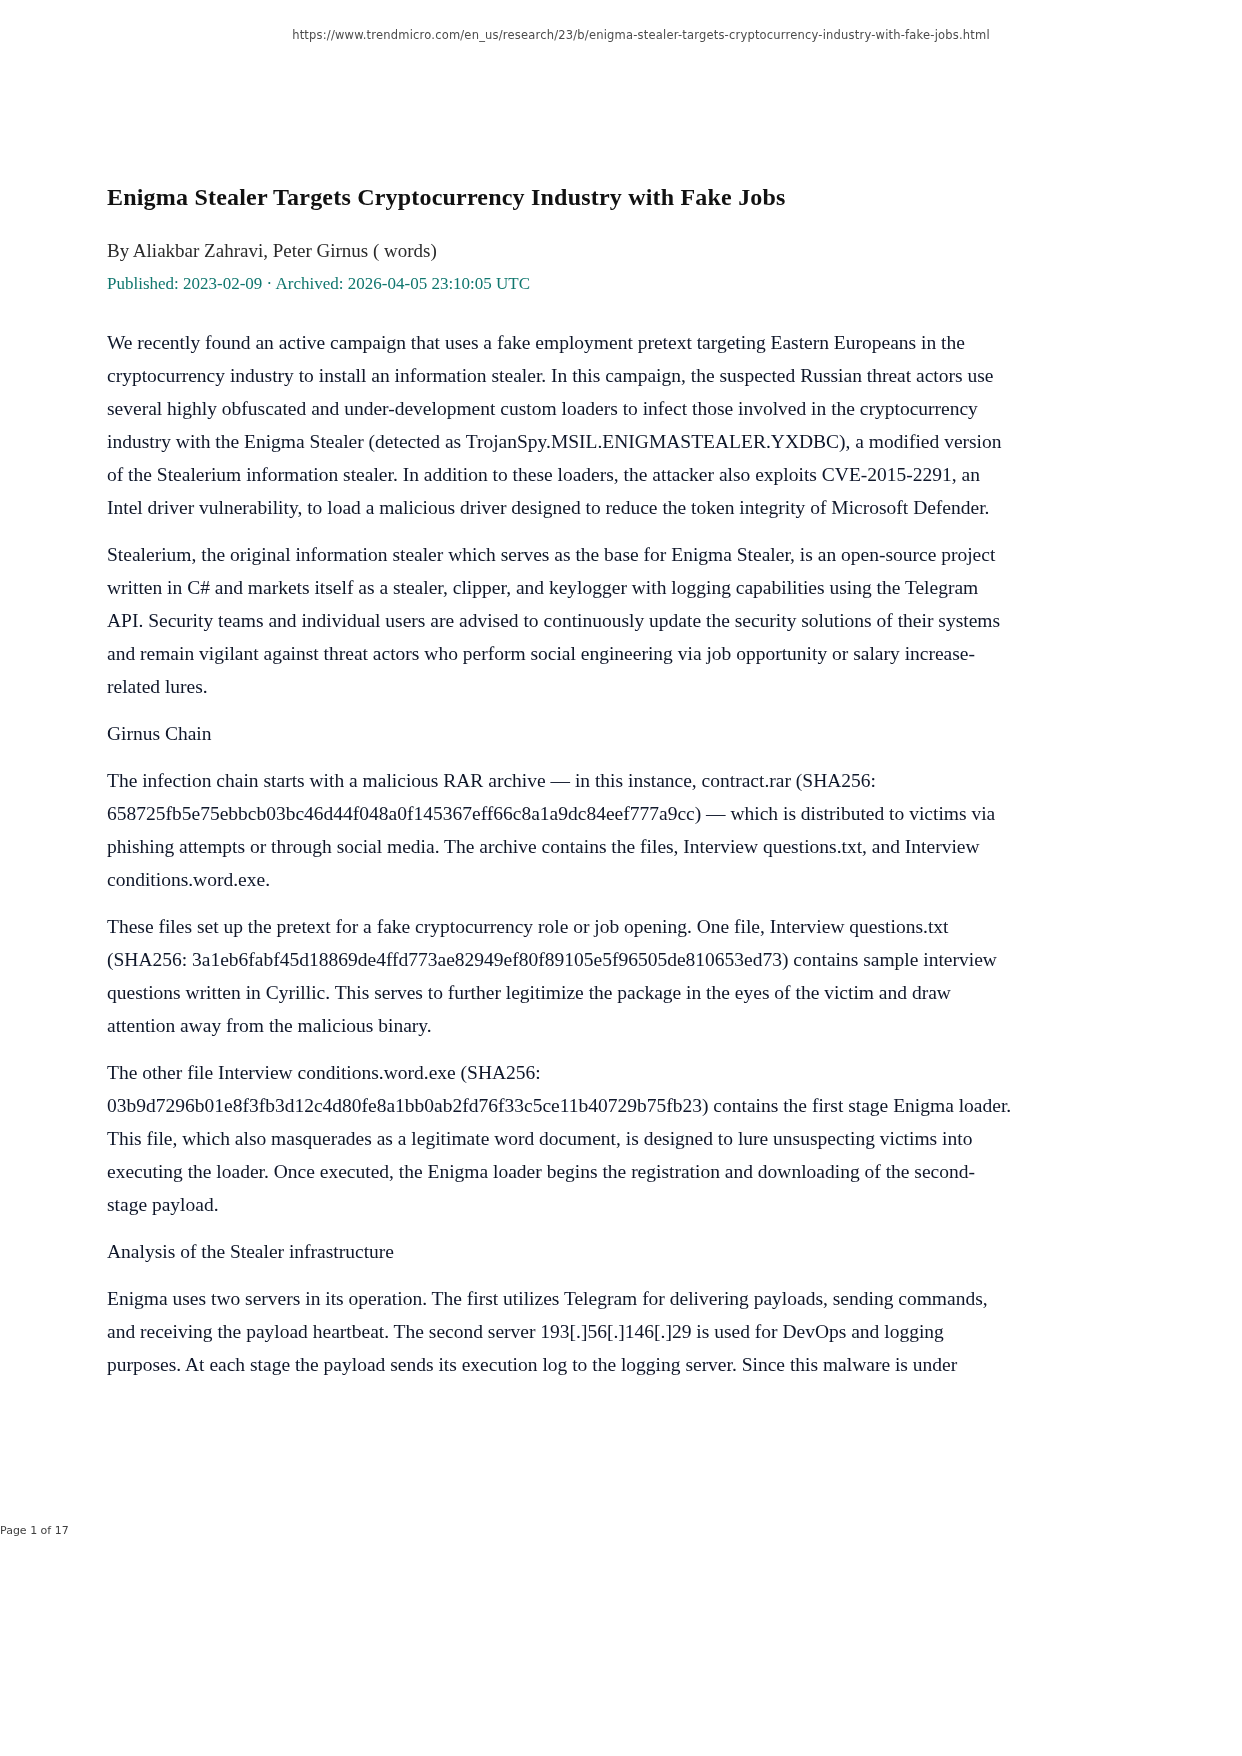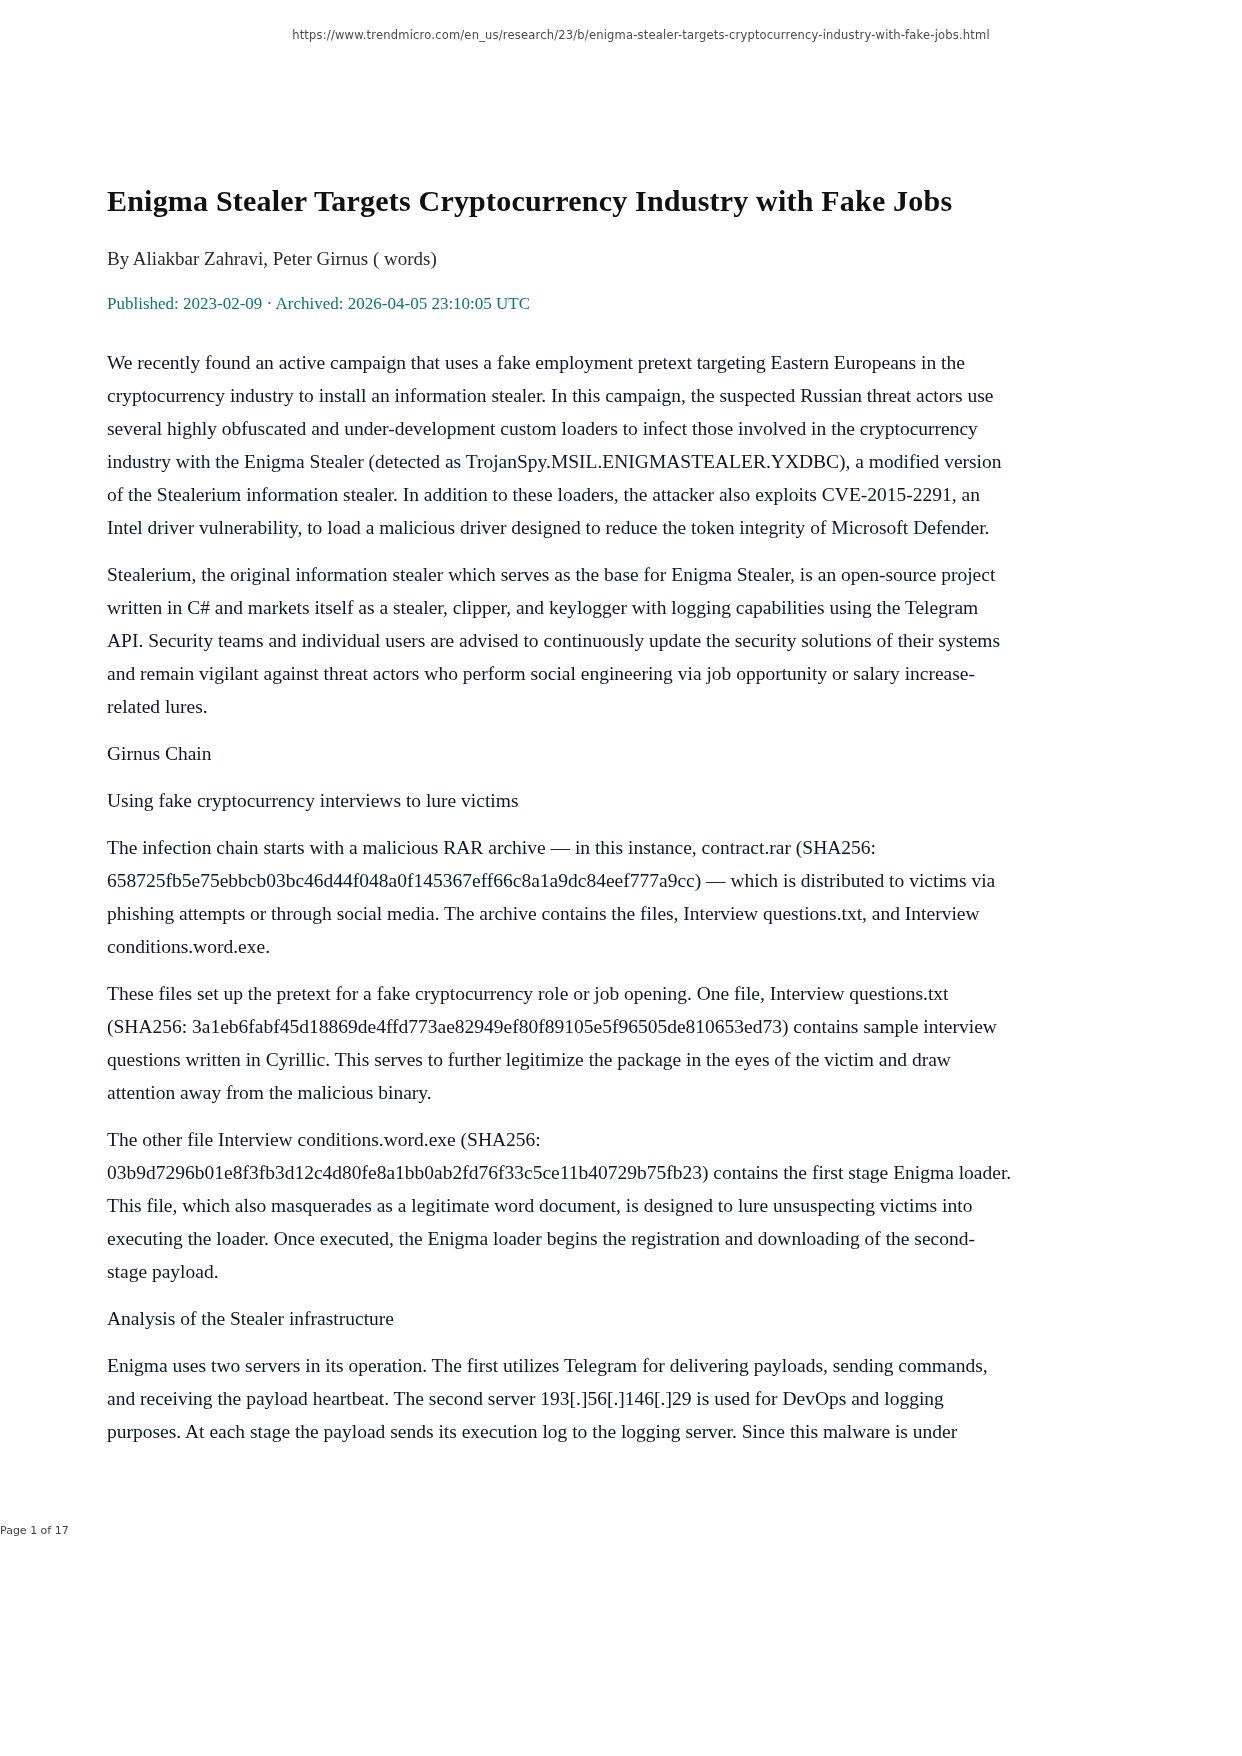--- a/index.html
+++ b/index.html
@@ -26,31 +26,31 @@
     letter-spacing: 0.2px;
     padding-left: 20px;
   }
   .content {
     position: absolute;
     left: 107px;
     top: 182px;
     width: 905px;
   }
   .article-title {
-    font-size: 30px;
+    font-size: 24px;
     font-weight: 700;
     color: #111111;
     margin: 0 0 28px 0;
     line-height: 1.25;
     letter-spacing: 0.2px;
   }
   .byline {
     font-size: 19px;
     color: #2a2a2a;
-    margin: 0 0 24px 0;
+    margin: 0 0 12px 0;
   }
   .meta-line {
     font-size: 17px;
     color: #0f766e;
     margin: 0 0 32px 0;
   }
   .article-body p,
   .article-body .section-heading {
     font-size: 19.5px;
     line-height: 33px;
@@ -79,21 +79,20 @@
   <h1 class="article-title">Enigma Stealer Targets Cryptocurrency Industry with Fake Jobs</h1>
 
   <p class="byline">By Aliakbar Zahravi, Peter Girnus ( words)</p>
 
   <p class="meta-line">Published: 2023-02-09 · Archived: 2026-04-05 23:10:05 UTC</p>
 
   <div class="article-body">
     <p>We recently found an active campaign that uses a fake employment pretext targeting Eastern Europeans in the cryptocurrency industry to install an information stealer. In this campaign, the suspected Russian threat actors use several highly obfuscated and under-development custom loaders to infect those involved in the cryptocurrency industry with the Enigma Stealer (detected as TrojanSpy.MSIL.ENIGMASTEALER.YXDBC), a modified version of the Stealerium information stealer. In addition to these loaders, the attacker also exploits CVE-2015-2291, an Intel driver vulnerability, to load a malicious driver designed to reduce the token integrity of Microsoft Defender.</p>
     <p>Stealerium, the original information stealer which serves as the base for Enigma Stealer, is an open-source project written in C# and markets itself as a stealer, clipper, and keylogger with logging capabilities using the Telegram API. Security teams and individual users are advised to continuously update the security solutions of their systems and remain vigilant against threat actors who perform social engineering via job opportunity or salary increase-related lures.</p>
     <p class="section-heading">Girnus Chain</p>
-    <p class="section-heading">Using fake cryptocurrency interviews to lure victims</p>
     <p>The infection chain starts with a malicious RAR archive — in this instance, contract.rar (SHA256: 658725fb5e75ebbcb03bc46d44f048a0f145367eff66c8a1a9dc84eef777a9cc) — which is distributed to victims via phishing attempts or through social media. The archive contains the files, Interview questions.txt, and Interview conditions.word.exe.</p>
     <p>These files set up the pretext for a fake cryptocurrency role or job opening. One file, Interview questions.txt (SHA256: 3a1eb6fabf45d18869de4ffd773ae82949ef80f89105e5f96505de810653ed73) contains sample interview questions written in Cyrillic. This serves to further legitimize the package in the eyes of the victim and draw attention away from the malicious binary.</p>
     <p>The other file Interview conditions.word.exe (SHA256: 03b9d7296b01e8f3fb3d12c4d80fe8a1bb0ab2fd76f33c5ce11b40729b75fb23) contains the first stage Enigma loader. This file, which also masquerades as a legitimate word document, is designed to lure unsuspecting victims into executing the loader. Once executed, the Enigma loader begins the registration and downloading of the second-stage payload.</p>
     <p class="section-heading">Analysis of the Stealer infrastructure</p>
     <p>Enigma uses two servers in its operation. The first utilizes Telegram for delivering payloads, sending commands, and receiving the payload heartbeat. The second server 193[.]56[.]146[.]29 is used for DevOps and logging purposes. At each stage the payload sends its execution log to the logging server. Since this malware is under</p>
   </div>
 
 </div>
 
 <div class="print-footer">Page 1 of 17</div>

